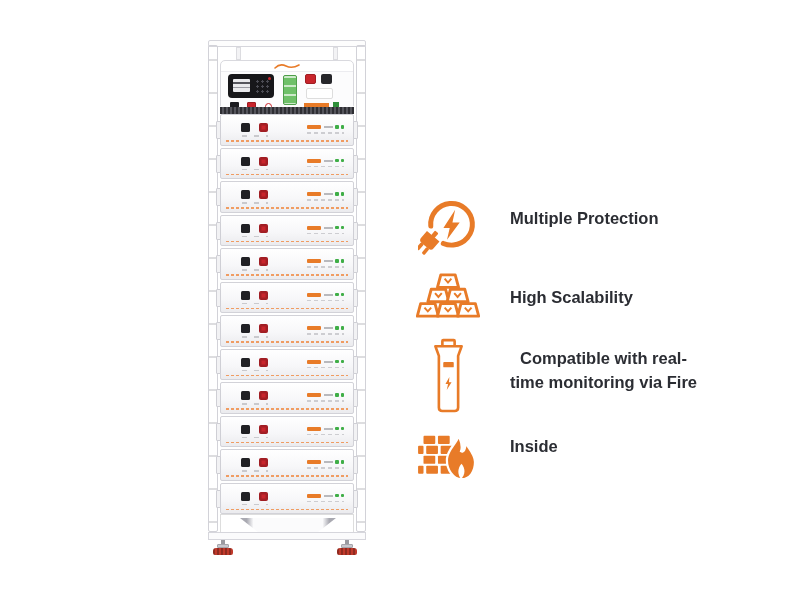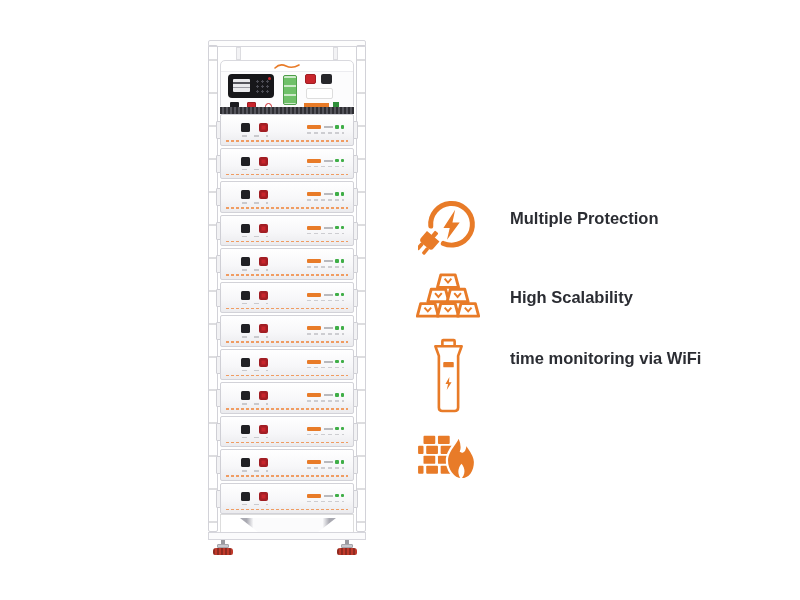--- a/index.html
+++ b/index.html
@@ -369,21 +369,22 @@
         <svg viewBox="0 0 40 86" width="35" height="76">
           <g fill="#fff" stroke="currentColor" stroke-width="3" stroke-linejoin="round">
             <rect x="13" y="2" width="14" height="7" rx="1"></rect>
             <path d="M5,9 H35 L31,20 V79 Q31,83 27,83 H13 Q9,83 9,79 V20 Z"></path>
           </g>
           <rect x="14" y="27" width="12" height="6" rx="1" fill="currentColor"></rect>
           <polygon points="21,44 16.5,52 19.5,52 18,59 23.5,50 20.5,50" fill="currentColor"></polygon>
         </svg>
       </div>
       <div class="f-text" style="top:8px;">
-        <div class="f-line">time monitoring via WiFi</div>
+        <div class="f-line">Compatible with real-</div>
+        <div class="f-line">time monitoring via Fire</div>
       </div>
     </div>
 
     <div class="feature" style="top:234px;">
       <div class="f-icon" style="left:2px;top:4px;">
         <svg viewBox="0 0 64 52" width="58" height="47">
           <g fill="currentColor">
             <rect x="6" y="2" width="13" height="9" rx="1"></rect>
               <rect x="22" y="2" width="13" height="9" rx="1"></rect>
             <rect x="0" y="13" width="6" height="9" rx="1"></rect>
@@ -393,17 +394,18 @@
               <rect x="22" y="24" width="13" height="9" rx="1"></rect>
             <rect x="0" y="35" width="6" height="9" rx="1"></rect>
               <rect x="9" y="35" width="13" height="9" rx="1"></rect>
               <rect x="25" y="35" width="13" height="9" rx="1"></rect>
           </g>
           <path d="M45,2 C42,11 33,17 32,27 C31,39 39,50 48,50 C57,50 63,42 63,31 C63,22 56,16 52,9 C53,17 50,21 47.5,19 C50,13 47,7 45,2 Z" fill="currentColor" stroke="#fff" stroke-width="2.5"></path>
           <path d="M47.5,50 C43.5,45 43.5,38 48,33 C52.5,38 52.5,45 47.5,50 Z" fill="#fff"></path>
         </svg>
       </div>
       <div class="f-text" style="top:4px;">
+        <div class="f-line">Inside</div>
       </div>
     </div>
 
   </div>
 </div>
 
 </body></html>

